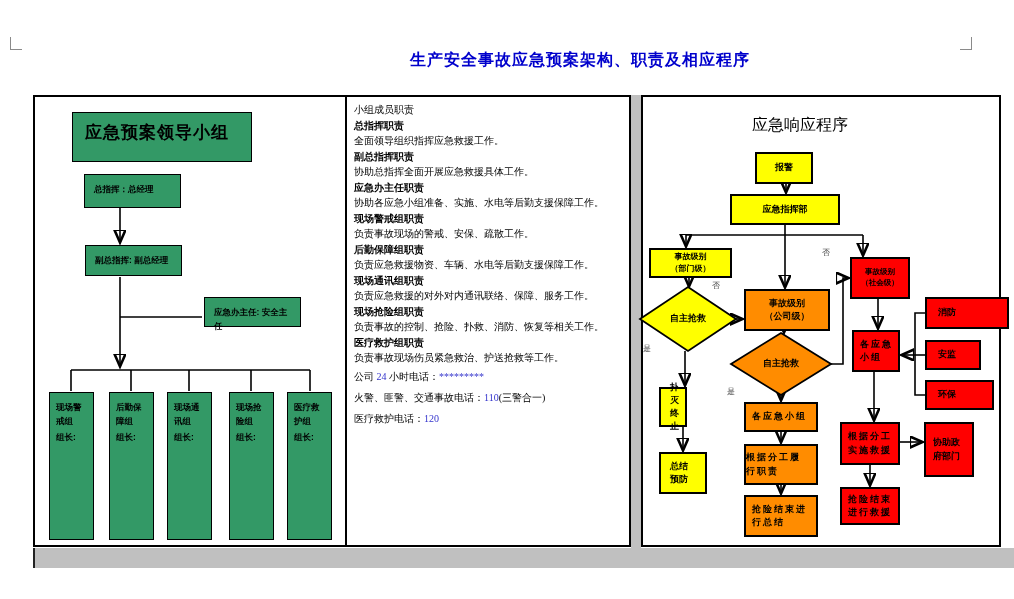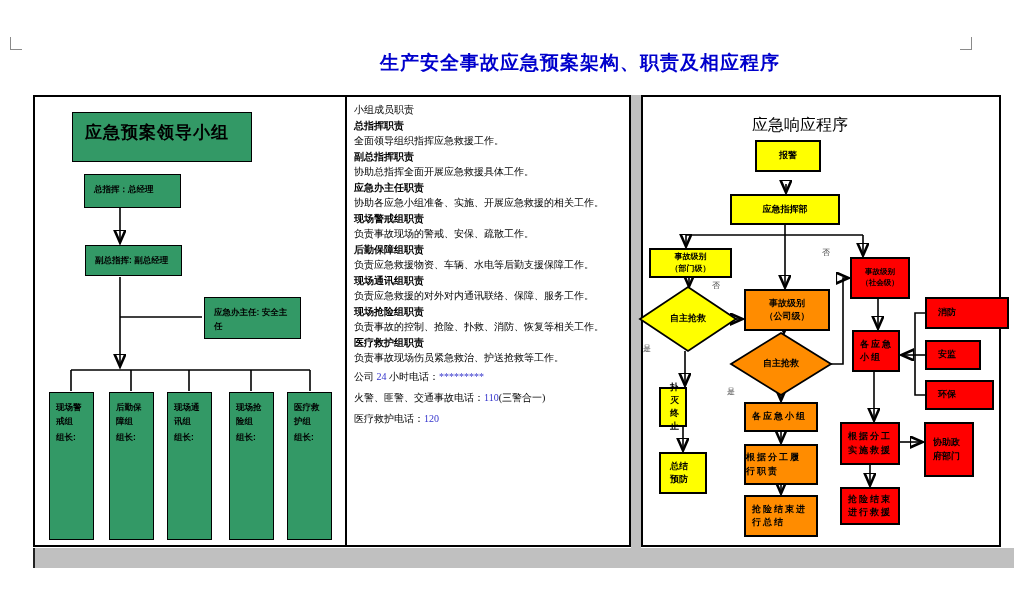--- a/index.html
+++ b/index.html
@@ -1,21 +1,21 @@
 <!DOCTYPE html>
 <html><head>
 <meta charset="utf-8">
 <style>
   * { margin:0; padding:0; box-sizing:border-box; }
   html,body { width:1014px; height:599px; background:#fff; overflow:hidden;
               font-family:"Liberation Serif","DejaVu Serif",serif; }
 
   
   #heading { position:absolute; left:300px; top:50px; width:560px; text-align:center;
-             font-size:19px; font-weight:bold; color:#0000CC; letter-spacing:1px;font-family:Liberation Mono, monospace; }
+             font-size:16px; font-weight:bold; color:#0000CC; letter-spacing:1px;font-family:Liberation Mono, monospace; }
 
   
   .cmark { position:absolute; width:12px; height:13px; }
   #cmark-left  { left:10px; top:37px; border-left:1px solid #8a8a8a; border-bottom:1px solid #8a8a8a; }
   #cmark-right { left:960px; top:37px; border-right:1px solid #8a8a8a; border-bottom:1px solid #8a8a8a; }
 
   
   .panel { position:absolute; background:#fff; border:2px solid #000; }
   #panel-left  { left:33px;  top:95px; width:598px; height:452px; }
   #panel-right { left:641px; top:95px; width:360px; height:452px; }
@@ -25,21 +25,21 @@
 
   
   .gbox { position:absolute; background:#339966; border:1.5px solid #000;
           font-family:"Liberation Sans","DejaVu Sans",sans-serif;
           font-weight:bold; font-size:8.5px; color:#000; }
   #org-title { left:37px; top:15px; width:180px; height:50px; font-size:17px;
                font-family:"Liberation Serif","DejaVu Serif",serif;
                padding:8px 0 0 12px; letter-spacing:1px; }
   #org-commander { left:49px; top:77px;  width:97px; height:34px; padding:9px 0 0 9px; }
   #org-deputy    { left:50px; top:148px; width:97px; height:31px; padding:9px 0 0 9px; }
-  #org-office    { left:169px; top:200px; width:97px; height:42px; padding:7px 0 0 9px;
+  #org-office    { left:169px; top:200px; width:97px; height:30px; padding:7px 0 0 9px;
                    white-space:pre-line; line-height:1.7; }
   .team { top:295px; width:45px; height:148px; padding:8px 5px 0 6px; line-height:1.6; }
   .tname { white-space:pre-line; }
   .tleader { margin-top:3px; }
 
   svg.ov { position:absolute; left:0; top:0; overflow:visible; }
   svg.ov path, svg.ov line { stroke:#000; stroke-width:1.6; fill:none; }
   .dy { fill:#FFFF00; stroke:#000; stroke-width:1.8; }
   .do { fill:#FF8C00; stroke:#000; stroke-width:1.8; }
 
@@ -135,21 +135,21 @@
 
   <div id="panel-divider"></div>
 
   <div id="duties">
       <div class="dline">小组成员职责</div>
       <div class="dline b">总指挥职责</div>
       <div class="dline">全面领导组织指挥应急救援工作。</div>
       <div class="dline b">副总指挥职责</div>
       <div class="dline">协助总指挥全面开展应急救援具体工作。</div>
       <div class="dline b">应急办主任职责</div>
-      <div class="dline">协助各应急小组准备、实施、开展应急救援的相关工作。</div>
+      <div class="dline">协助各应急小组准备、实施、水电等后勤支援保障工作。</div>
       <div class="dline b">现场警戒组职责</div>
       <div class="dline">负责事故现场的警戒、安保、疏散工作。</div>
       <div class="dline b">后勤保障组职责</div>
       <div class="dline">负责应急救援物资、车辆、水电等后勤支援保障工作。</div>
       <div class="dline b">现场通讯组职责</div>
       <div class="dline">负责应急救援的对外对内通讯联络、保障、服务工作。</div>
       <div class="dline b">现场抢险组职责</div>
       <div class="dline">负责事故的控制、抢险、扑救、消防、恢复等相关工作。</div>
       <div class="dline b">医疗救护组职责</div>
       <div class="dline">负责事故现场伤员紧急救治、护送抢救等工作。</div>
@@ -188,21 +188,21 @@
     <path d="M231,275 V322" marker-end="url(#ah2)"></path>
     <path d="M227,368 V387" marker-end="url(#ah2)"></path>
     <path d="M257,345 H278" marker-end="url(#ah2)"></path>
     <path d="M282,216 H272 V298 H282"></path>
     <path d="M282,258 H272"></path>
     <path d="M272,258 H260" marker-end="url(#ah2)"></path>
     <polygon class="dy" points="45,190 93,222 45,254 -3,222"></polygon>
     <polygon class="do" points="138,236 188,267 138,298 88,267"></polygon>
   </svg>
 
-  <div class="fbox yellow" style="left:112px;top:43px;width:66px;height:32px;">报警</div>
+  <div class="fbox yellow" style="left:112px;top:55px;width:58px;height:32px;">报警</div>
   <div class="fbox yellow" style="left:87px;top:97px;width:110px;height:31px;">应急指挥部</div>
   <div class="fbox yellow" style="left:6px;top:151px;width:83px;height:30px;font-size:8px;">事故级别
 （部门级）</div>
   <div class="dlabel" style="left:-3px;top:190px;width:96px;height:64px;">自主抢救</div>
   <div class="fbox yellow left" style="left:16px;top:290px;width:28px;height:40px;padding-left:9px;">扑灭
 终止</div>
   <div class="fbox yellow left" style="left:16px;top:355px;width:48px;height:42px;padding-left:9px;">总结
 预防</div>
 
   <div class="fbox orange" style="left:101px;top:192px;width:86px;height:42px;">事故级别

